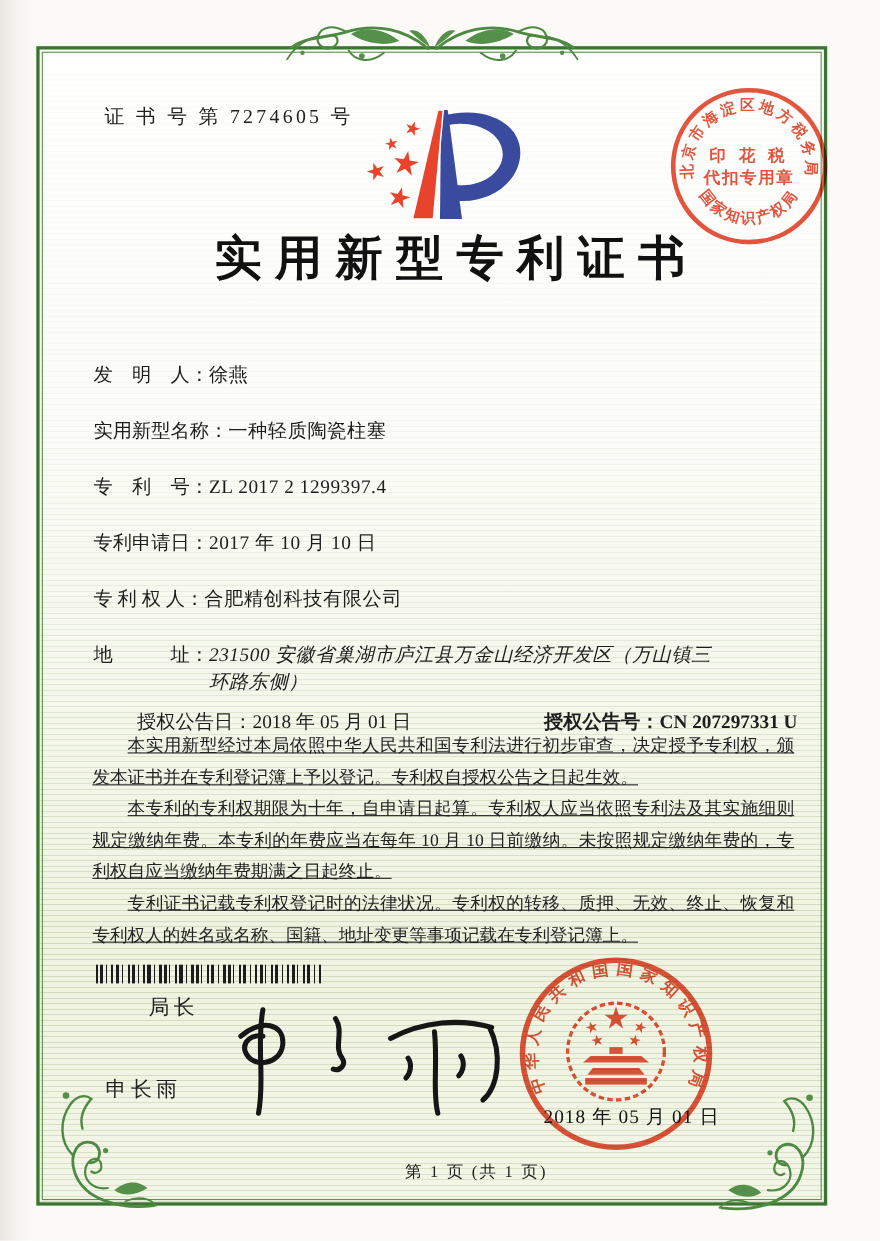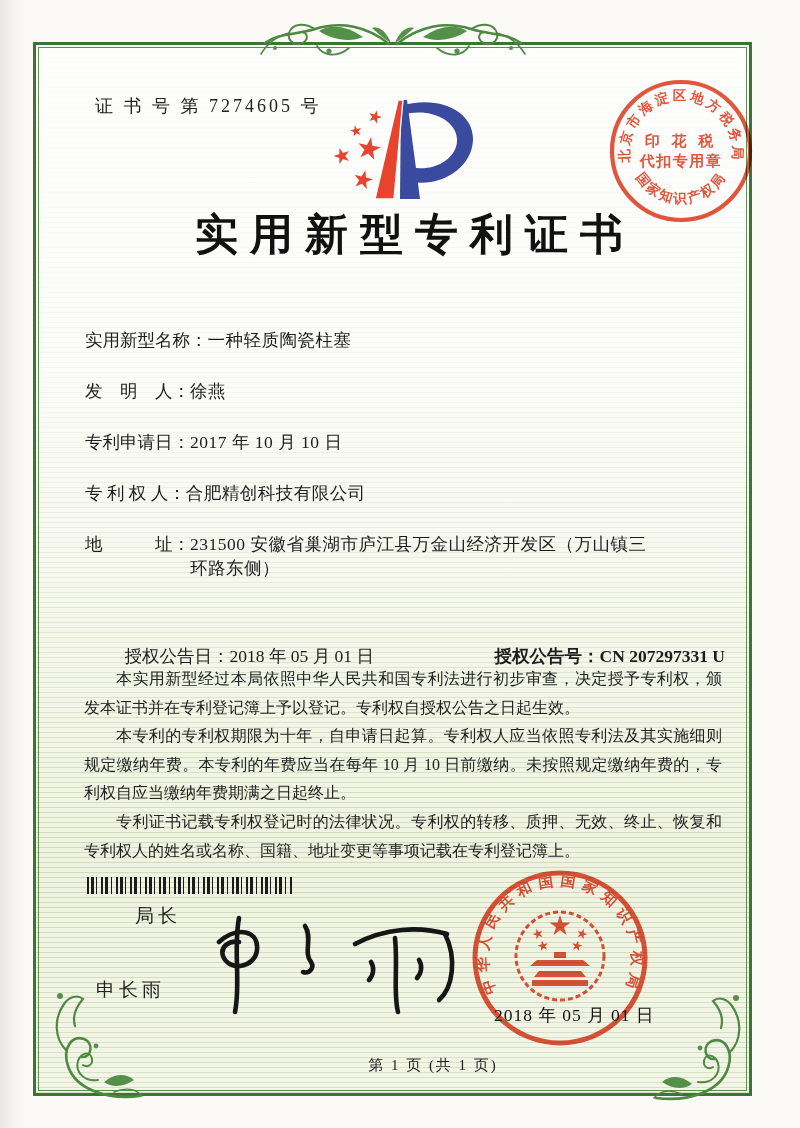--- a/index.html
+++ b/index.html
@@ -44,30 +44,30 @@
     position:absolute; left:33px; top:206px; width:719px;
     text-align:center; font-size:43px; font-weight:bold;
     letter-spacing:12px; text-indent:12px; color:#111;padding-left:33px;
   }
 
   
   .fields { position:absolute; left:85px; top:328px; width:640px; font-size:17.5px; }
   .frow { display:flex; align-items:flex-start; line-height:24px; margin-bottom:27px; }
   .flabel { flex:none; white-space:pre; }
   .fvalue { letter-spacing:.5px; }
-  .addr-value { max-width:468px; }
+  .addr-value { max-width:468px;font-style:italic; }
   .grant-row { position:absolute; left:85px; top:644px; width:640px; font-size:17.5px; display:flex;justify-content:flex-end; }
   .grant-left { flex:none; width:370px; white-space:pre; }
   .grant-right { flex:none; white-space:pre;font-weight:bold; }
 
   
   .paras { position:absolute; left:84px; top:665px; width:638px; }
   .paras p {
     font-size:16px; line-height:28.6px; text-indent:2em;
-    text-align:justify; color:#222;
+    text-align:justify; color:#222;text-decoration:underline;
   }
 
   
   .barcode {
     position:absolute; left:87px; top:877px; width:206px; height:17px;
     background:repeating-linear-gradient(90deg,
       #1c1c1c 0 2px, transparent 2px 4px,
       #1c1c1c 4px 7px, transparent 7px 9px,
       #1c1c1c 9px 10px, transparent 10px 14px,
       #1c1c1c 14px 16px, transparent 16px 18px,
@@ -168,26 +168,30 @@
   <text x="75" y="90" text-anchor="middle" font-size="15" font-weight="bold" fill="#e2462c" letter-spacing="1.5" font-family="'Liberation Serif',serif">代扣专用章</text>
   <text font-size="13.5" font-weight="bold" fill="#e2462c" letter-spacing="2" font-family="'Liberation Serif',serif">
     <textPath href="#taxBot" startOffset="50%" text-anchor="middle">国家知识产权局</textPath>
   </text>
 </svg>
 
 <h1 class="title">实用新型专利证书</h1>
 
 <div class="fields">
   <div class="frow">
+    <span class="flabel">发　明　人：</span>
+    <span class="fvalue">徐燕</span>
+  </div>
+  <div class="frow">
     <span class="flabel">实用新型名称：</span>
     <span class="fvalue">一种轻质陶瓷柱塞</span>
   </div>
   <div class="frow">
-    <span class="flabel">发　明　人：</span>
-    <span class="fvalue">徐燕</span>
+    <span class="flabel">专　利　号：</span>
+    <span class="fvalue">ZL 2017 2 1299397.4</span>
   </div>
   <div class="frow">
     <span class="flabel">专利申请日：</span>
     <span class="fvalue">2017 年 10 月 10 日</span>
   </div>
   <div class="frow">
     <span class="flabel">专 利 权 人：</span>
     <span class="fvalue">合肥精创科技有限公司</span>
   </div>
   <div class="frow">

